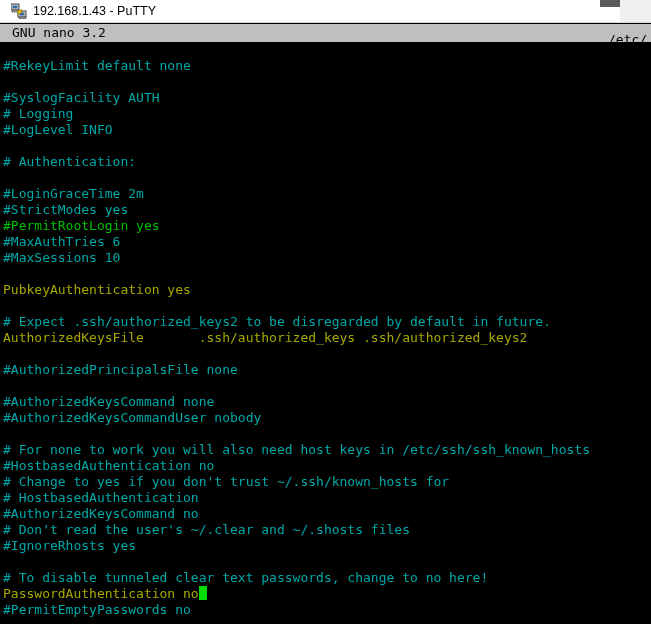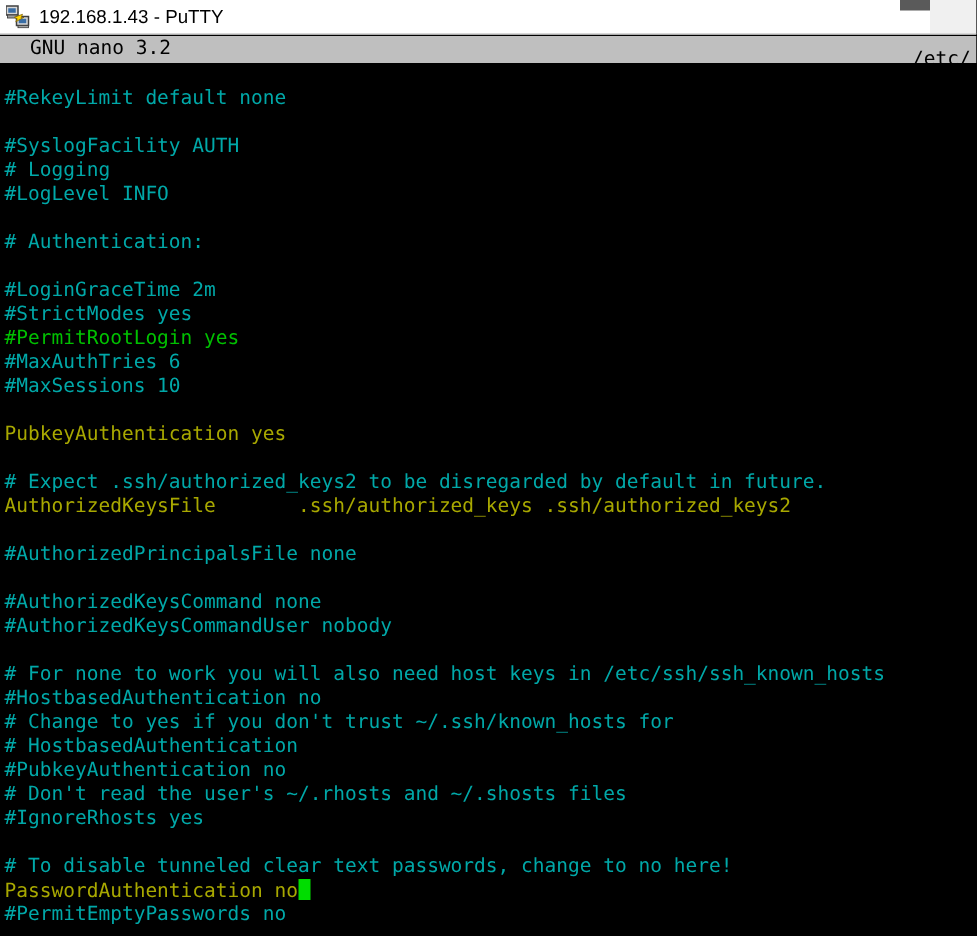--- a/index.html
+++ b/index.html
@@ -26,20 +26,21 @@
     position: absolute;
     left: 0; top: 0;
     width: 651px;
     height: 23px;
     background: #ffffff;
     border-bottom: 1px solid #d8d8d8;
     box-sizing: border-box;
     display: flex;
     align-items: center;
     overflow: hidden;
+    padding-left: 7px;
   }
   #title-icon {
     width: 16px;
     height: 16px;
     margin-left: 4px;
     margin-right: 6px;
     flex: 0 0 auto;
     position: relative;
   }
   #title-text {
@@ -78,21 +79,21 @@
     color: #000000;
     font-family: "DejaVu Sans Mono", monospace;
     font-size: 13px;
     line-height: 18px;
     white-space: pre;
     overflow: hidden;
     box-sizing: border-box;
   }
   #nano-header .hdr-version {
     position: absolute;
-    left: 20px;
+    left: 12px;
     top: 0;
   }
   #nano-header .hdr-path {
     position: absolute;
     left: 608px;
     top: 0;
     margin-top: 7px;
   }
 
   
@@ -179,22 +180,22 @@
       <div class="tline c-comment"><span></span></div>
       <div class="tline c-comment"><span>#AuthorizedPrincipalsFile none</span></div>
       <div class="tline c-comment"><span></span></div>
       <div class="tline c-comment"><span>#AuthorizedKeysCommand none</span></div>
       <div class="tline c-comment"><span>#AuthorizedKeysCommandUser nobody</span></div>
       <div class="tline c-comment"><span></span></div>
       <div class="tline c-comment"><span># For none to work you will also need host keys in /etc/ssh/ssh_known_hosts</span></div>
       <div class="tline c-comment"><span>#HostbasedAuthentication no</span></div>
       <div class="tline c-comment"><span># Change to yes if you don't trust ~/.ssh/known_hosts for</span></div>
       <div class="tline c-comment"><span># HostbasedAuthentication</span></div>
-      <div class="tline c-comment"><span>#PubkeyAuthentication no</span></div>
-      <div class="tline c-comment"><span># Don't read the user's ~/.rhosts and ~/.shosts files</span></div>
+      <div class="tline c-comment"><span>#AuthorizedKeysCommand no</span></div>
+      <div class="tline c-comment"><span># Don't read the user's ~/.clear and ~/.shosts files</span></div>
       <div class="tline c-comment"><span>#IgnoreRhosts yes</span></div>
       <div class="tline c-comment"><span></span></div>
       <div class="tline c-comment"><span># To disable tunneled clear text passwords, change to no here!</span></div>
       <div class="tline c-value"><span>PasswordAuthentication no</span><span class="cursor"></span></div>
       <div class="tline c-comment"><span>#PermitEmptyPasswords no</span></div>
     </div>
 
 </div>
 
 </body></html>

